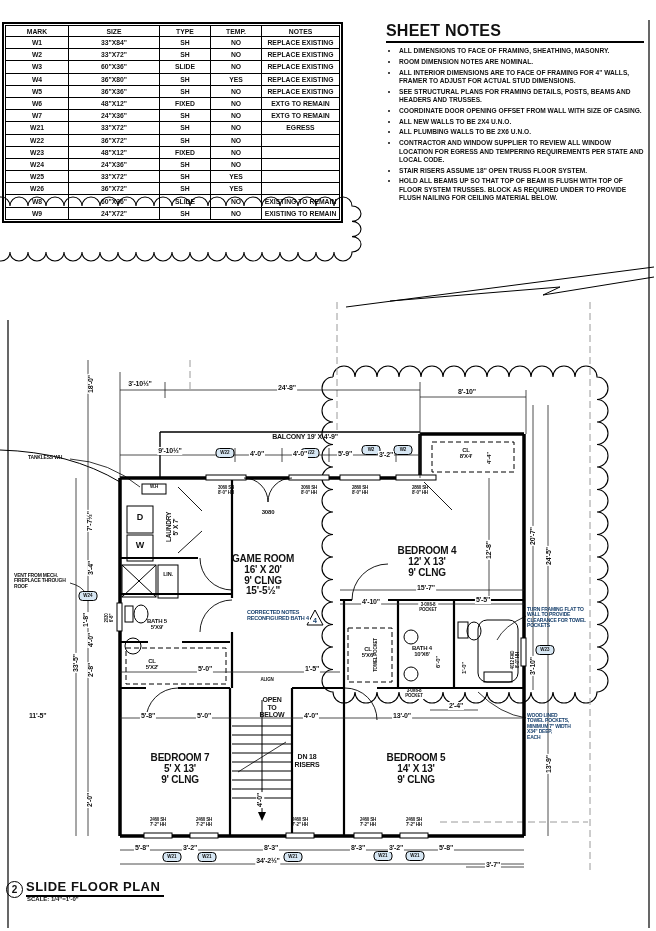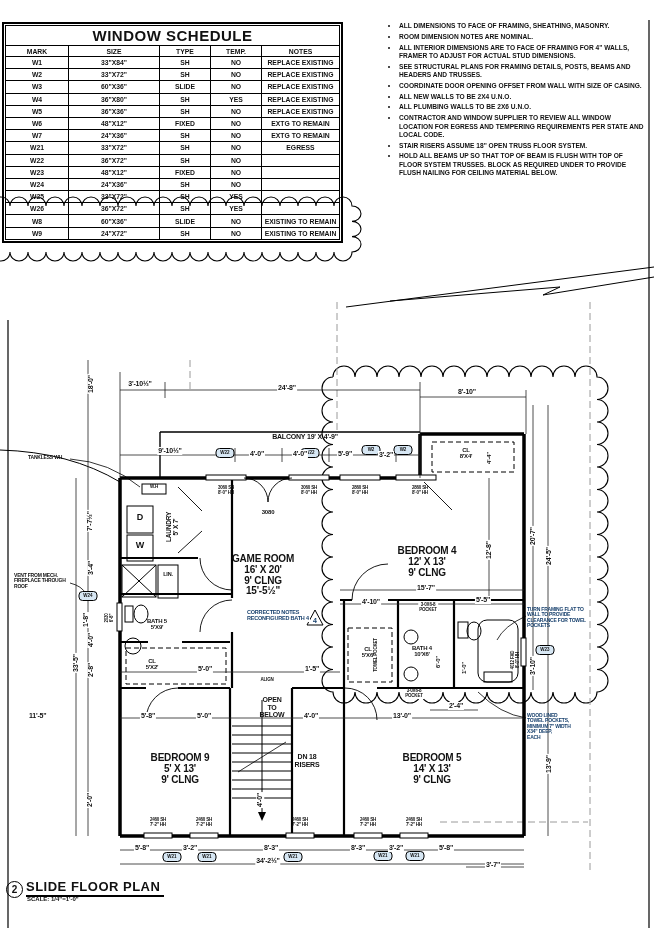--- a/index.html
+++ b/index.html
@@ -30,21 +30,20 @@
   .planlayer{position:absolute;left:0;top:0;}
   .fignum{position:absolute;left:6px;top:881px;width:15px;height:15px;border:1.5px solid #000;border-radius:50%;
           font-size:10px;font-weight:bold;text-align:center;line-height:15px;}
   .figname{position:absolute;left:26px;top:879px;font-size:13px;font-weight:bold;border-bottom:2px solid #000;padding:0 4px 1px 0;letter-spacing:.5px;}
   .figscale{position:absolute;left:27px;top:896px;font-size:6px;font-weight:bold;}
 </style>
 </head>
 <body>
 
 <div class="sched">
-  <div class="sched-title">WINDOW SCHEDULE</div>
   <table class="wtab">
     <thead>
       <tr>
         <th style="width:58px">MARK</th>
         <th style="width:86px">SIZE</th>
         <th style="width:46px">TYPE</th>
         <th style="width:46px">TEMP.</th>
         <th>NOTES</th>
       </tr>
     </thead>
@@ -152,20 +151,21 @@
           <td>24"X72"</td>
           <td>SH</td>
           <td>NO</td>
           <td>EXISTING TO REMAIN</td>
         </tr>
       </tbody>
   </table>
 </div>
 
 <div class="notes">
+  <h1>SHEET NOTES</h1>
   <ul>
       <li>ALL DIMENSIONS TO FACE OF FRAMING, SHEATHING, MASONRY.</li>
       <li>ROOM DIMENSION NOTES ARE NOMINAL.</li>
       <li>ALL INTERIOR DIMENSIONS ARE TO FACE OF FRAMING FOR 4" WALLS, FRAMER TO ADJUST FOR ACTUAL STUD DIMENSIONS.</li>
       <li>SEE STRUCTURAL PLANS FOR FRAMING DETAILS, POSTS, BEAMS AND HEADERS AND TRUSSES.</li>
       <li>COORDINATE DOOR OPENING OFFSET FROM WALL WITH SIZE OF CASING.</li>
       <li>ALL NEW WALLS TO BE 2X4 U.N.O.</li>
       <li>ALL PLUMBING WALLS TO BE 2X6 U.N.O.</li>
       <li>CONTRACTOR AND WINDOW SUPPLIER TO REVIEW ALL WINDOW LOCATION FOR EGRESS AND TEMPERING REQUIREMENTS PER STATE AND LOCAL CODE.</li>
       <li>STAIR RISERS ASSUME 18" OPEN TRUSS FLOOR SYSTEM.</li>
@@ -292,27 +292,27 @@
   <div>GAME ROOM</div>
   <div>16' X 20'</div>
   <div>9' CLNG</div>
   <div>15'-5½"</div>
 </div>
 <div class="t f75 c" style="left:427px;top:546px">
   <div>BEDROOM 4</div>
   <div>12' X 13'</div>
   <div>9' CLNG</div>
 </div>
-<div class="t f75 c" style="left:432px;top:753px">
+<div class="t f75 c" style="left:416px;top:753px">
   <div>BEDROOM 5</div>
   <div>14' X 13'</div>
   <div>9' CLNG</div>
 </div>
 <div class="t f75 c" style="left:180px;top:753px">
-  <div>BEDROOM 9</div>
+  <div>BEDROOM 7</div>
   <div>5' X 13'</div>
   <div>9' CLNG</div>
 </div>
 <div class="t f65 v" style="left:172px;top:527px">
   <div>LAUNDRY</div>
   <div>5' X 7'</div>
 </div>
 <div class="t f6 c" style="left:157px;top:618px">
   <div>BATH 5</div>
   <div>5'X9'</div>

